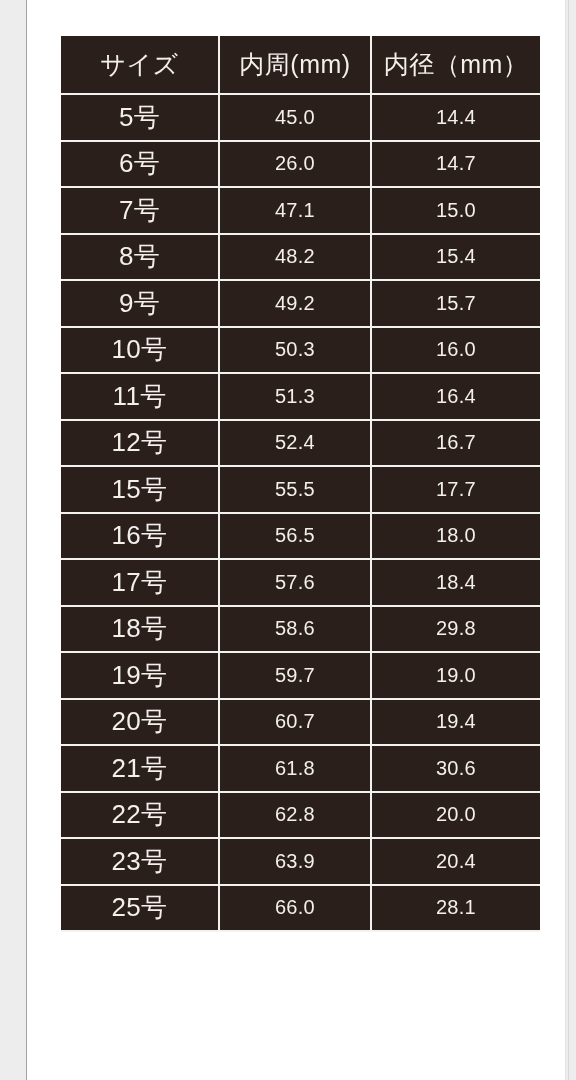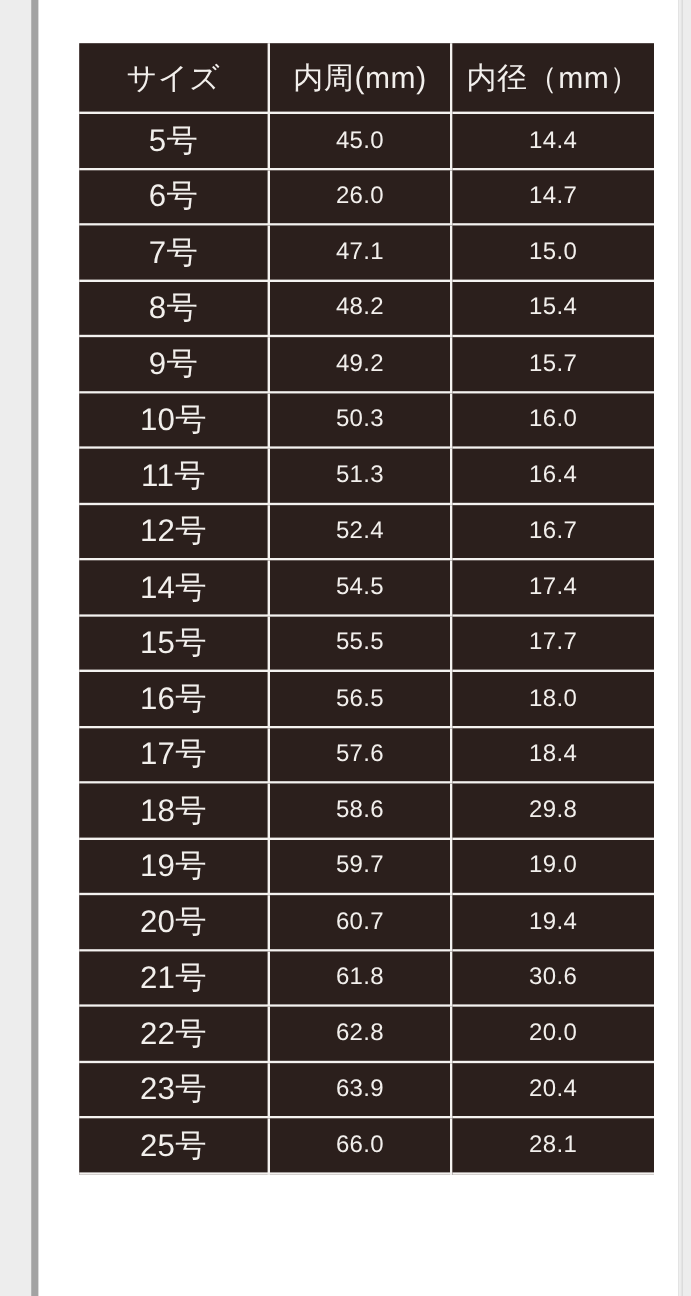--- a/index.html
+++ b/index.html
@@ -26,21 +26,21 @@
   }
 
   
   #content-panel {
     position: absolute;
     left: 26px;
     top: 0;
     width: 540px;
     height: 1080px;
     background: #ffffff;
-    border-left: 6px solid #a3a3a3;
+    border-left: 1px solid #a3a3a3;
     border-right: 1px solid #e3e3e3;
     box-sizing: border-box;
   }
 
   
   #right-gutter {
     position: absolute;
     right: 0;
     top: 0;
     width: 8px;
@@ -163,25 +163,20 @@
               <td>11号</td>
               <td class="num">51.3</td>
               <td class="num">16.4</td>
             </tr>
             <tr>
               <td>12号</td>
               <td class="num">52.4</td>
               <td class="num">16.7</td>
             </tr>
             <tr>
-              <td>14号</td>
-              <td class="num">54.5</td>
-              <td class="num">17.4</td>
-            </tr>
-            <tr>
               <td>15号</td>
               <td class="num">55.5</td>
               <td class="num">17.7</td>
             </tr>
             <tr>
               <td>16号</td>
               <td class="num">56.5</td>
               <td class="num">18.0</td>
             </tr>
             <tr>

